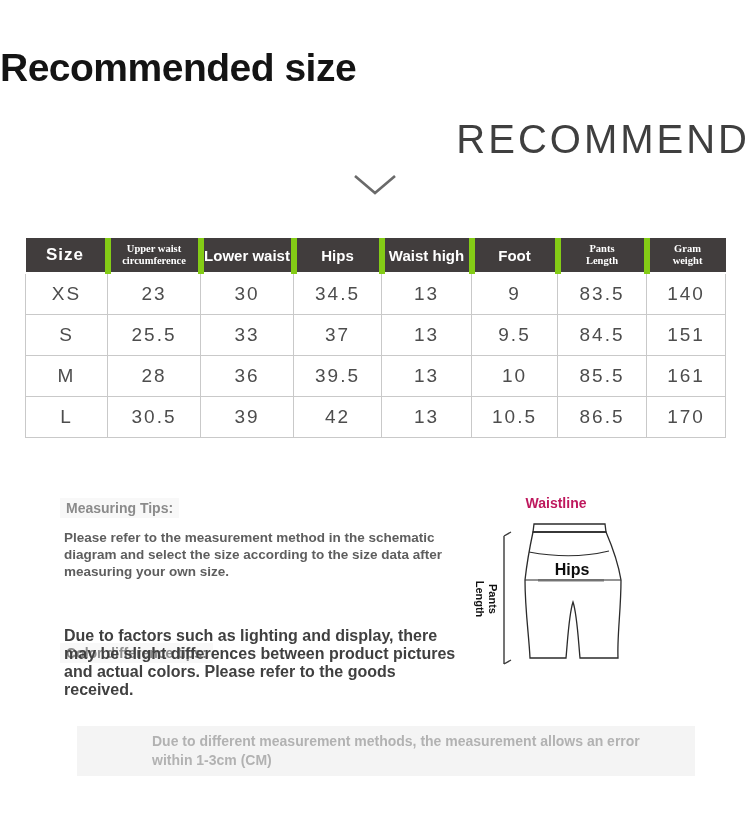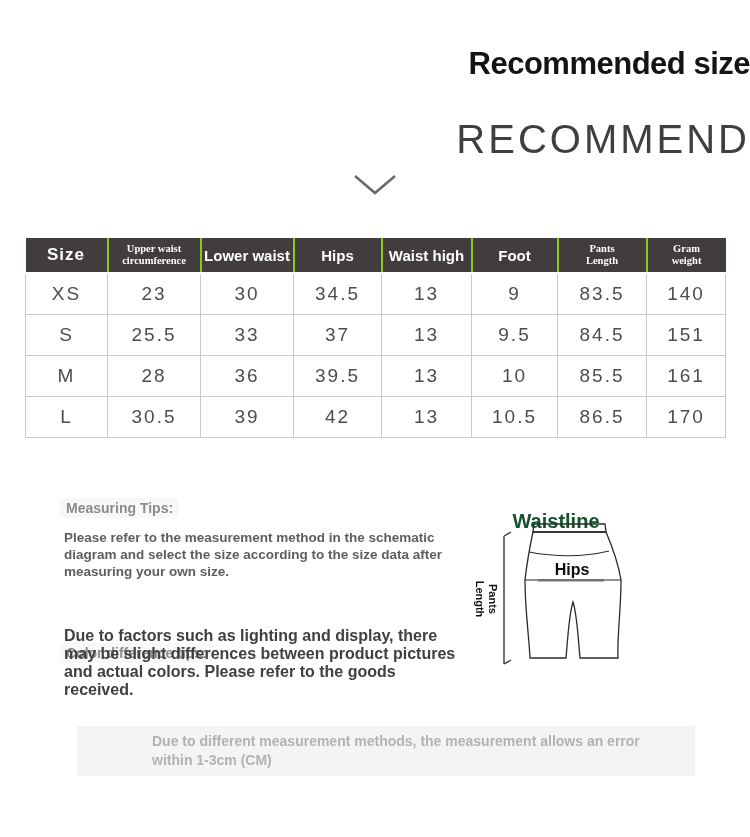--- a/index.html
+++ b/index.html
@@ -2,37 +2,37 @@
 <html><head>
 <meta charset="utf-8">
 <style>
   html,body{margin:0;padding:0;background:#ffffff;}
   body{
     width:750px;height:837px;position:relative;overflow:hidden;
     font-family:"Liberation Sans","DejaVu Sans",sans-serif;color:#222;
   }
   
   .title{
-    position:absolute;top:46px;left:0;width:100%;text-align:right;
-    font-size:31px;font-weight:bold;letter-spacing:-0.5px;color:#141414;
+    position:absolute;top:46px;left:0;width:100%;text-align:left;
+    font-size:39px;font-weight:bold;letter-spacing:-0.5px;color:#141414;
   }
   .subtitle{
     position:absolute;top:117px;left:0;width:100%;text-align:right;
     font-size:40px;font-weight:normal;letter-spacing:3px;color:#3f3f3f;
   }
   .chevron{position:absolute;top:172px;left:50%;transform:translateX(-50%);}
   
   .size-table{
     position:absolute;left:25px;top:238px;width:700px;
     border-collapse:collapse;table-layout:fixed;
   }
   .size-table th{
     background:#413d3d;color:#ffffff;font-weight:bold;
     height:34px;padding:0;text-align:center;vertical-align:middle;
-    border-right:2px solid #84cc16;border-bottom:2px solid #ffffff;
+    border-right:6px solid #84cc16;border-bottom:2px solid #ffffff;
     font-size:15px;
   }
   .size-table th:last-child{border-right:none;}
   .size-table th.th-lg{font-size:17px;letter-spacing:1px;}
   .size-table th.th-sm{font-size:10.5px;line-height:12px;white-space:pre-line;font-family:Liberation Serif, serif;}
   .size-table td{
     border:1px solid #c9c9c9;height:38px;text-align:center;vertical-align:middle;
     font-size:19px;letter-spacing:2px;color:#4d4d4d;background:#ffffff;
   }
   
@@ -43,22 +43,22 @@
   .tip-heading.measuring{top:498px;}
   .tip-heading.colordiff{top:600px;margin-top:43px;}
   .tip-body{
     position:absolute;left:64px;width:396px;font-weight:bold;
   }
   .tip-body.measuring{top:529px;font-size:13.5px;line-height:17px;color:#5e5e5e;}
   .tip-body.colordiff{top:627px;font-size:16px;line-height:18px;color:#404040;}
   
   .diagram{position:absolute;left:458px;top:490px;width:230px;height:195px;}
   .waistline-label{
-    position:absolute;left:98px;top:20px;transform:translateX(-50%);
-    font-size:20px;font-weight:bold;color:#14532d;white-space:nowrap;
+    position:absolute;left:98px;top:5px;transform:translateX(-50%);
+    font-size:14px;font-weight:bold;color:#be185d;white-space:nowrap;
   }
   .shorts-svg{position:absolute;left:40px;top:28px;}
   .pants-length-label{
     position:absolute;left:-12px;top:92px;width:72px;height:34px;
     transform:rotate(90deg);text-align:center;
     font-size:11px;line-height:13px;font-weight:bold;color:#111;
     white-space:pre-line;
   }
   
   .footer-note{

